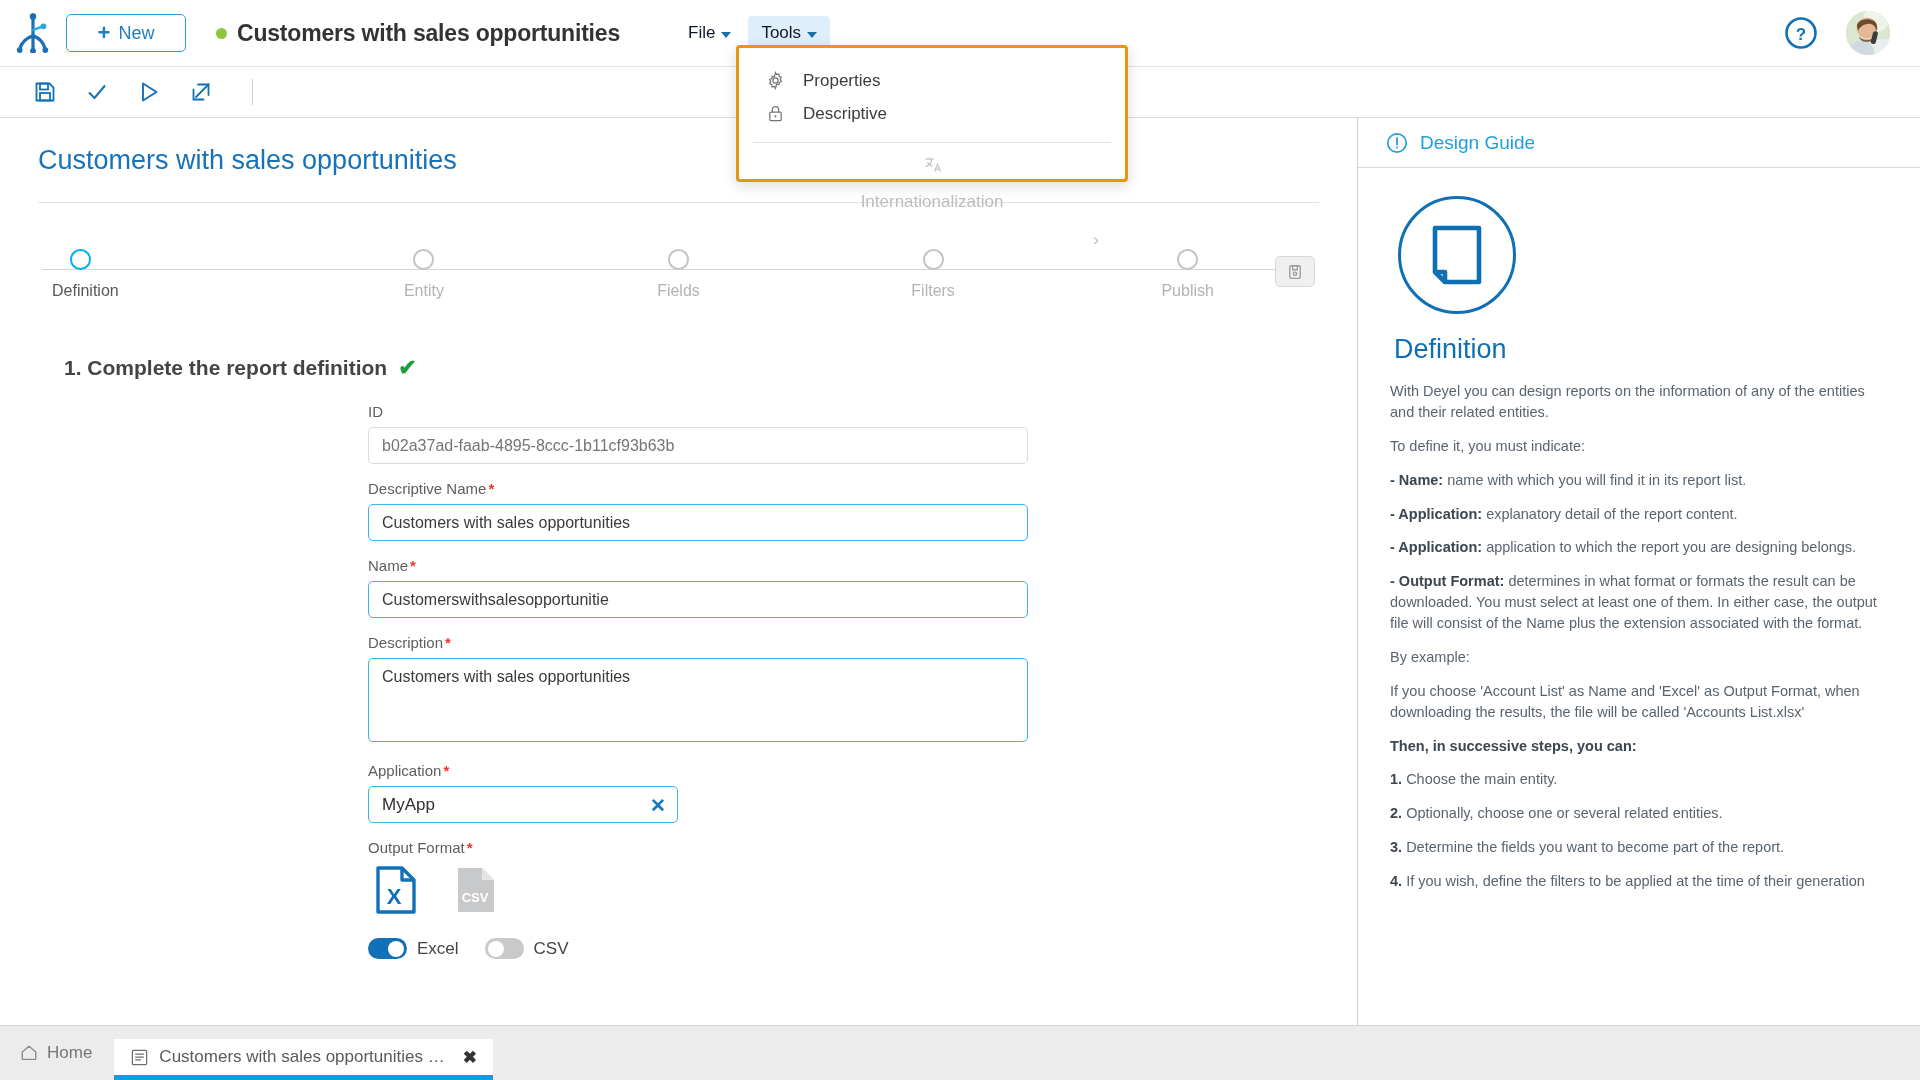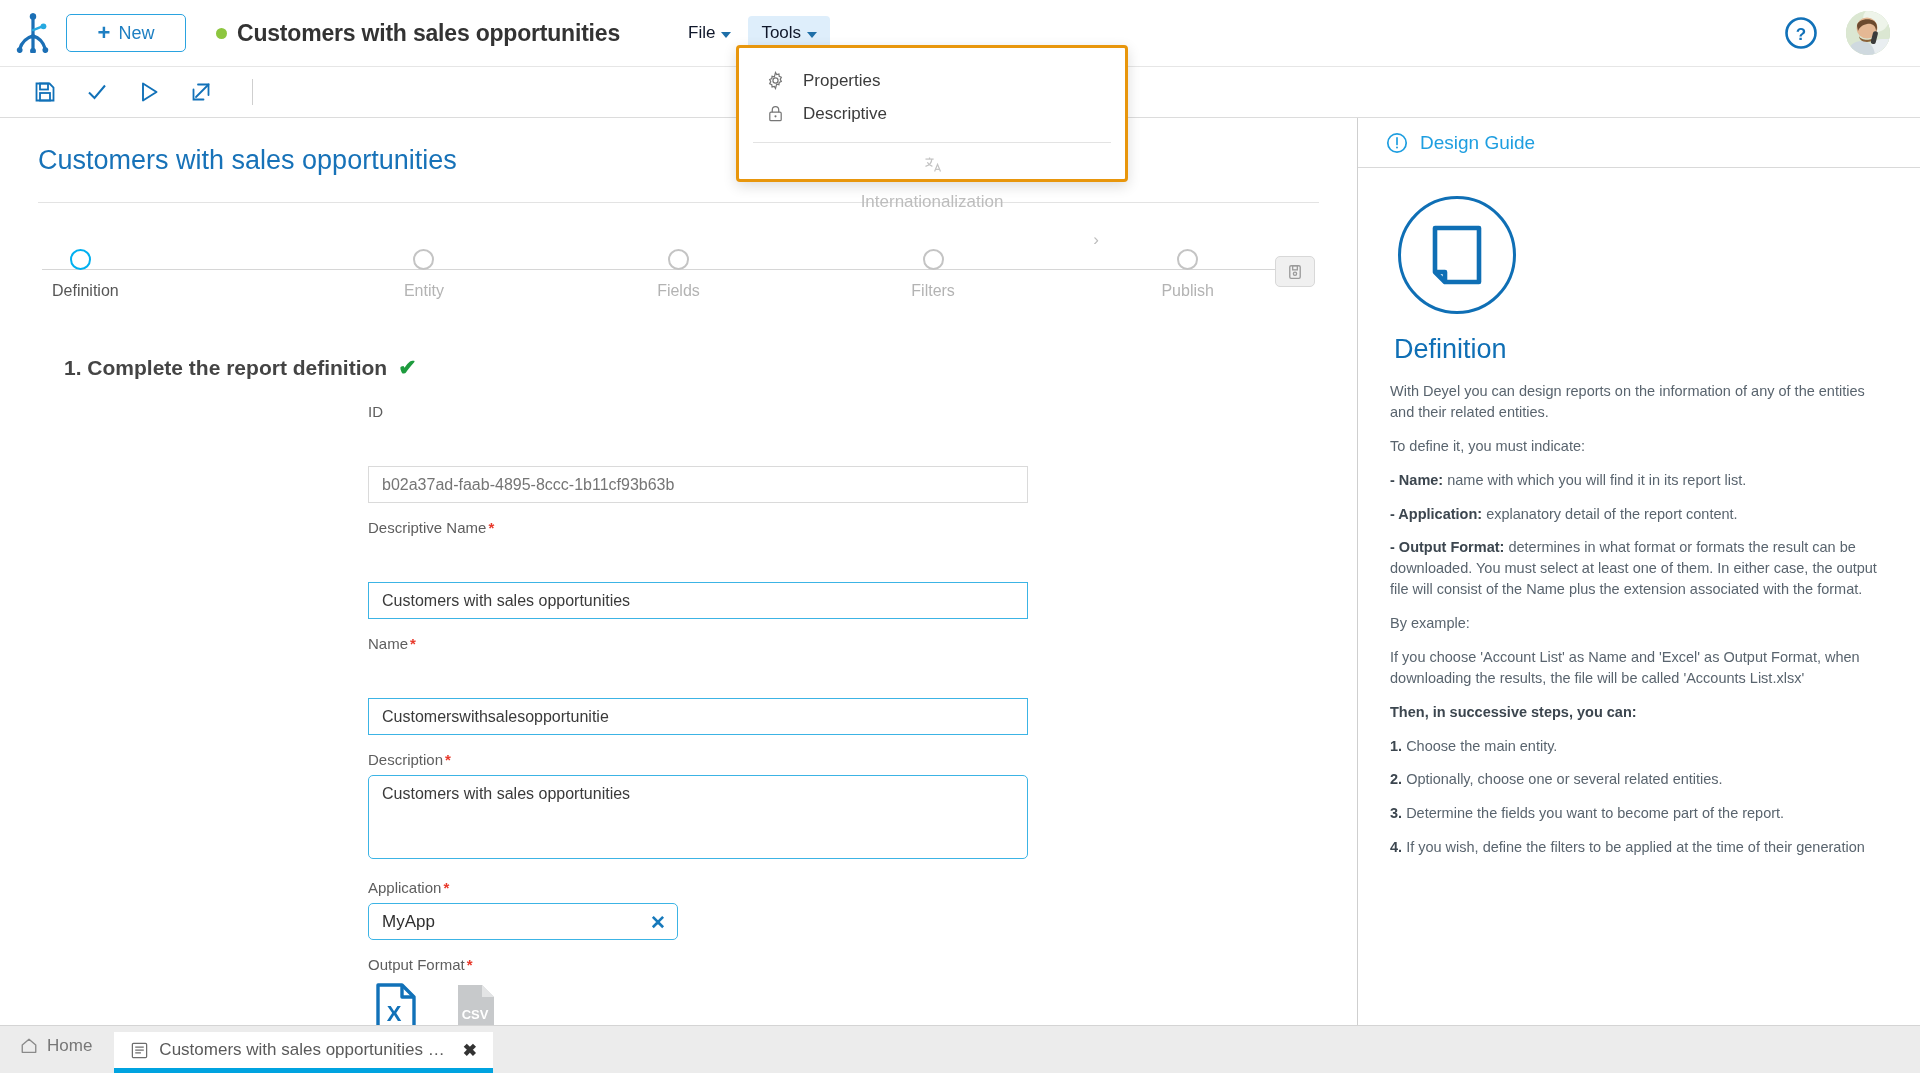--- a/index.html
+++ b/index.html
@@ -115,23 +115,23 @@
     margin: 36px 0 0 64px; font-size: 21px; font-weight: 700; color: #444;
     display: flex; align-items: center; gap: 11px;
   }
   .check-ok { color: #1e9b3e; font-size: 22px; font-weight: 700; }
 
   .form { margin-left: 368px; margin-top: 22px; width: 660px; }
   .field { margin-bottom: 16px; }
   .flabel { font-size: 15px; color: #5e5e5e; margin-bottom: 7px; display: block; }
   .req { color: #e8392b; font-weight: 700; margin-left: 2px; }
   .finput {
-    width: 660px; height: 37px; border: 1px solid #3cb4e5; border-radius: 0;
+    width: 660px; height: 37px; border: 1px solid #3cb4e5; border-radius: 5px;
     padding: 0 13px; font-size: 16px; color: #3a3a3a;
-    font-family: "Liberation Sans", sans-serif; background: #fff; margin-top: 39px;
+    font-family: "Liberation Sans", sans-serif; background: #fff;
   }
   .finput.readonly { border-color: #dadada; color: #b7b7b7; background: #fff; }
   .ftext {
     width: 660px; height: 84px; border: 1px solid #3cb4e5; border-radius: 5px;
     padding: 9px 13px; font-size: 16px; color: #3a3a3a; resize: none;
     font-family: "Liberation Sans", sans-serif;
   }
   .app-wrap { position: relative; width: 310px; }
   .app-input {
     width: 310px; height: 37px; border: 1px solid #3cb4e5; border-radius: 5px;
@@ -139,21 +139,21 @@
     font-family: "Liberation Sans", sans-serif;
   }
   .app-clear {
     position: absolute; right: 12px; top: 50%; transform: translateY(-50%);
     color: #1779bb; font-size: 19px; font-weight: 700; cursor: pointer; line-height: 1;
   }
 
   .fmt-row { display: flex; gap: 24px; margin-top: 10px; }
   .fmt-col { width: 56px; display: flex; flex-direction: column; align-items: center; }
   .toggle-row { display: flex; align-items: center; gap: 26px; margin-top: 9px; }
-  .tg { display: flex; align-items: center; gap: 10px; cursor: pointer; }
+  .tg { display: flex; align-items: center; gap: 10px; cursor: pointer; margin-top: 15px; }
   .tg-sw { width: 39px; height: 21px; border-radius: 11px; background: #c9c9c9; position: relative; }
   .tg-sw.on { background: #1171b8; }
   .tg-knob { position: absolute; top: 2.5px; left: 3px; width: 16px; height: 16px; border-radius: 50%; background: #fff; }
   .tg-sw.on .tg-knob { left: 20px; }
   .tg-lbl { font-size: 17px; color: #444; }
 
   
   .guide {
     position: absolute; top: 118px; left: 1357px; width: 563px; height: 907px;
     background: #fff; border-left: 1px solid #cfcfcf;
@@ -167,21 +167,21 @@
   .guide-circle {
     width: 118px; height: 118px; border-radius: 50%; border: 3px solid #0f6fb5;
     display: flex; align-items: center; justify-content: center; margin-left: 8px;
   }
   .guide-title { font-size: 27px; color: #0f6fb5; margin: 20px 0 16px 4px; }
   .gp { font-size: 14.5px; color: #59646e; line-height: 1.44; margin-bottom: 13px; }
   .gp b { color: #3c464f; }
 
   
   .taskbar {
-    position: absolute; top: 1025px; left: 0; width: 1920px; height: 48px;
+    position: absolute; top: 1025px; left: 0; width: 1920px; height: 55px;
     background: #ececec; border-top: 1px solid #d4d4d4; display: flex; align-items: flex-end;
   }
   .tb-home {
     display: flex; align-items: center; gap: 9px; height: 41px;
     padding: 0 22px 0 20px; font-size: 17px; color: #777; cursor: pointer;
     margin-bottom: 7px;
   }
   .tb-tab {
     display: flex; align-items: center; gap: 10px; height: 41px;
     background: #fff; padding: 0 16px; font-size: 17px; color: #5a5a5a;
@@ -450,20 +450,21 @@
         <path d="M6 4h44v54H16L6 48z"></path>
         <path d="M16 58V48H6"></path>
       </svg>
     </div>
     <div class="guide-title">Definition</div>
 
     <p class="gp">With Deyel you can design reports on the information of any of the entities and their related entities.</p>
     <p class="gp">To define it, you must indicate:</p>
     <p class="gp"><b>- Name:</b> <span>name with which you will find it in its report list.</span></p>
     <p class="gp"><b>- Application:</b> <span>explanatory detail of the report content.</span></p>
+    <p class="gp"><b>- Application:</b> <span>application to which the report you are designing belongs.</span></p>
     <p class="gp"><b>- Output Format:</b> <span>determines in what format or formats the result can be downloaded. You must select at least one of them. In either case, the output file will consist of the Name plus the extension associated with the format.</span></p>
     <p class="gp">By example:</p>
     <p class="gp">If you choose 'Account List' as Name and 'Excel' as Output Format, when downloading the results, the file will be called 'Accounts List.xlsx'</p>
     <p class="gp"><b>Then, in successive steps, you can:</b></p>
     <p class="gp"><b>1.</b> <span>Choose the main entity.</span></p>
     <p class="gp"><b>2.</b> <span>Optionally, choose one or several related entities.</span></p>
     <p class="gp"><b>3.</b> <span>Determine the fields you want to become part of the report.</span></p>
     <p class="gp"><b>4.</b> <span>If you wish, define the filters to be applied at the time of their generation</span></p>
     <p class="gp"><b></b> <span></span></p>
   </div>

